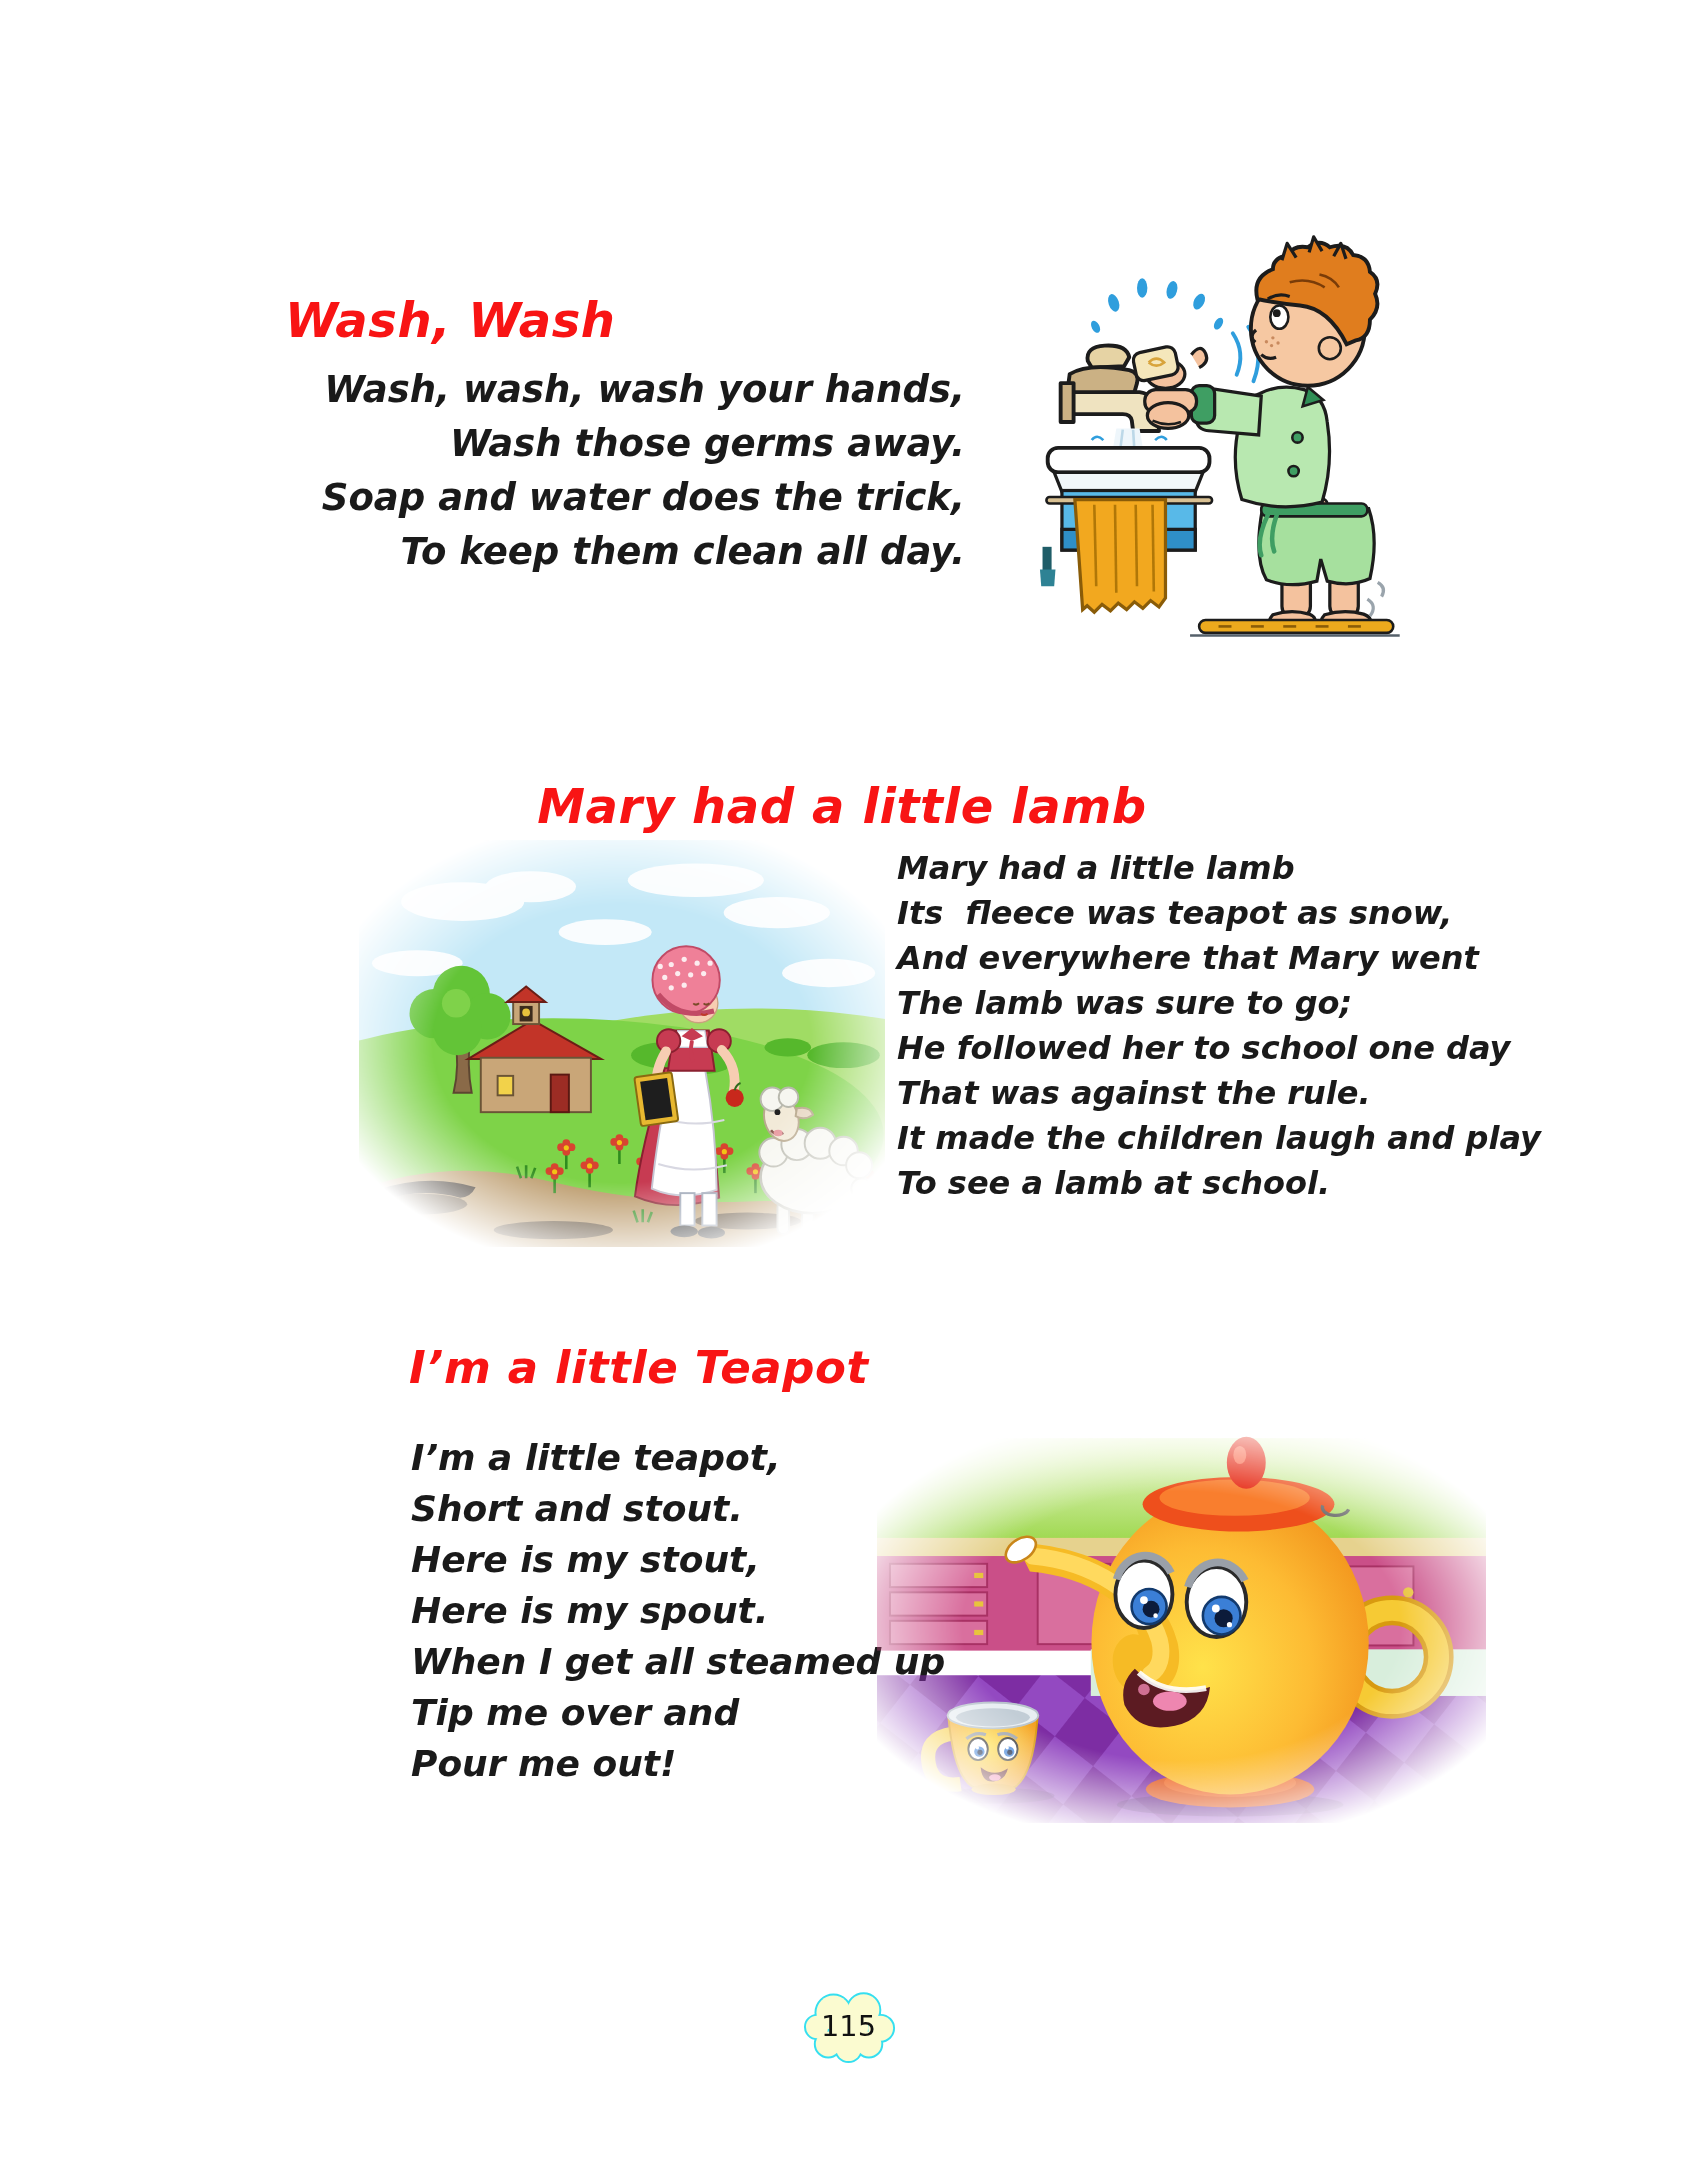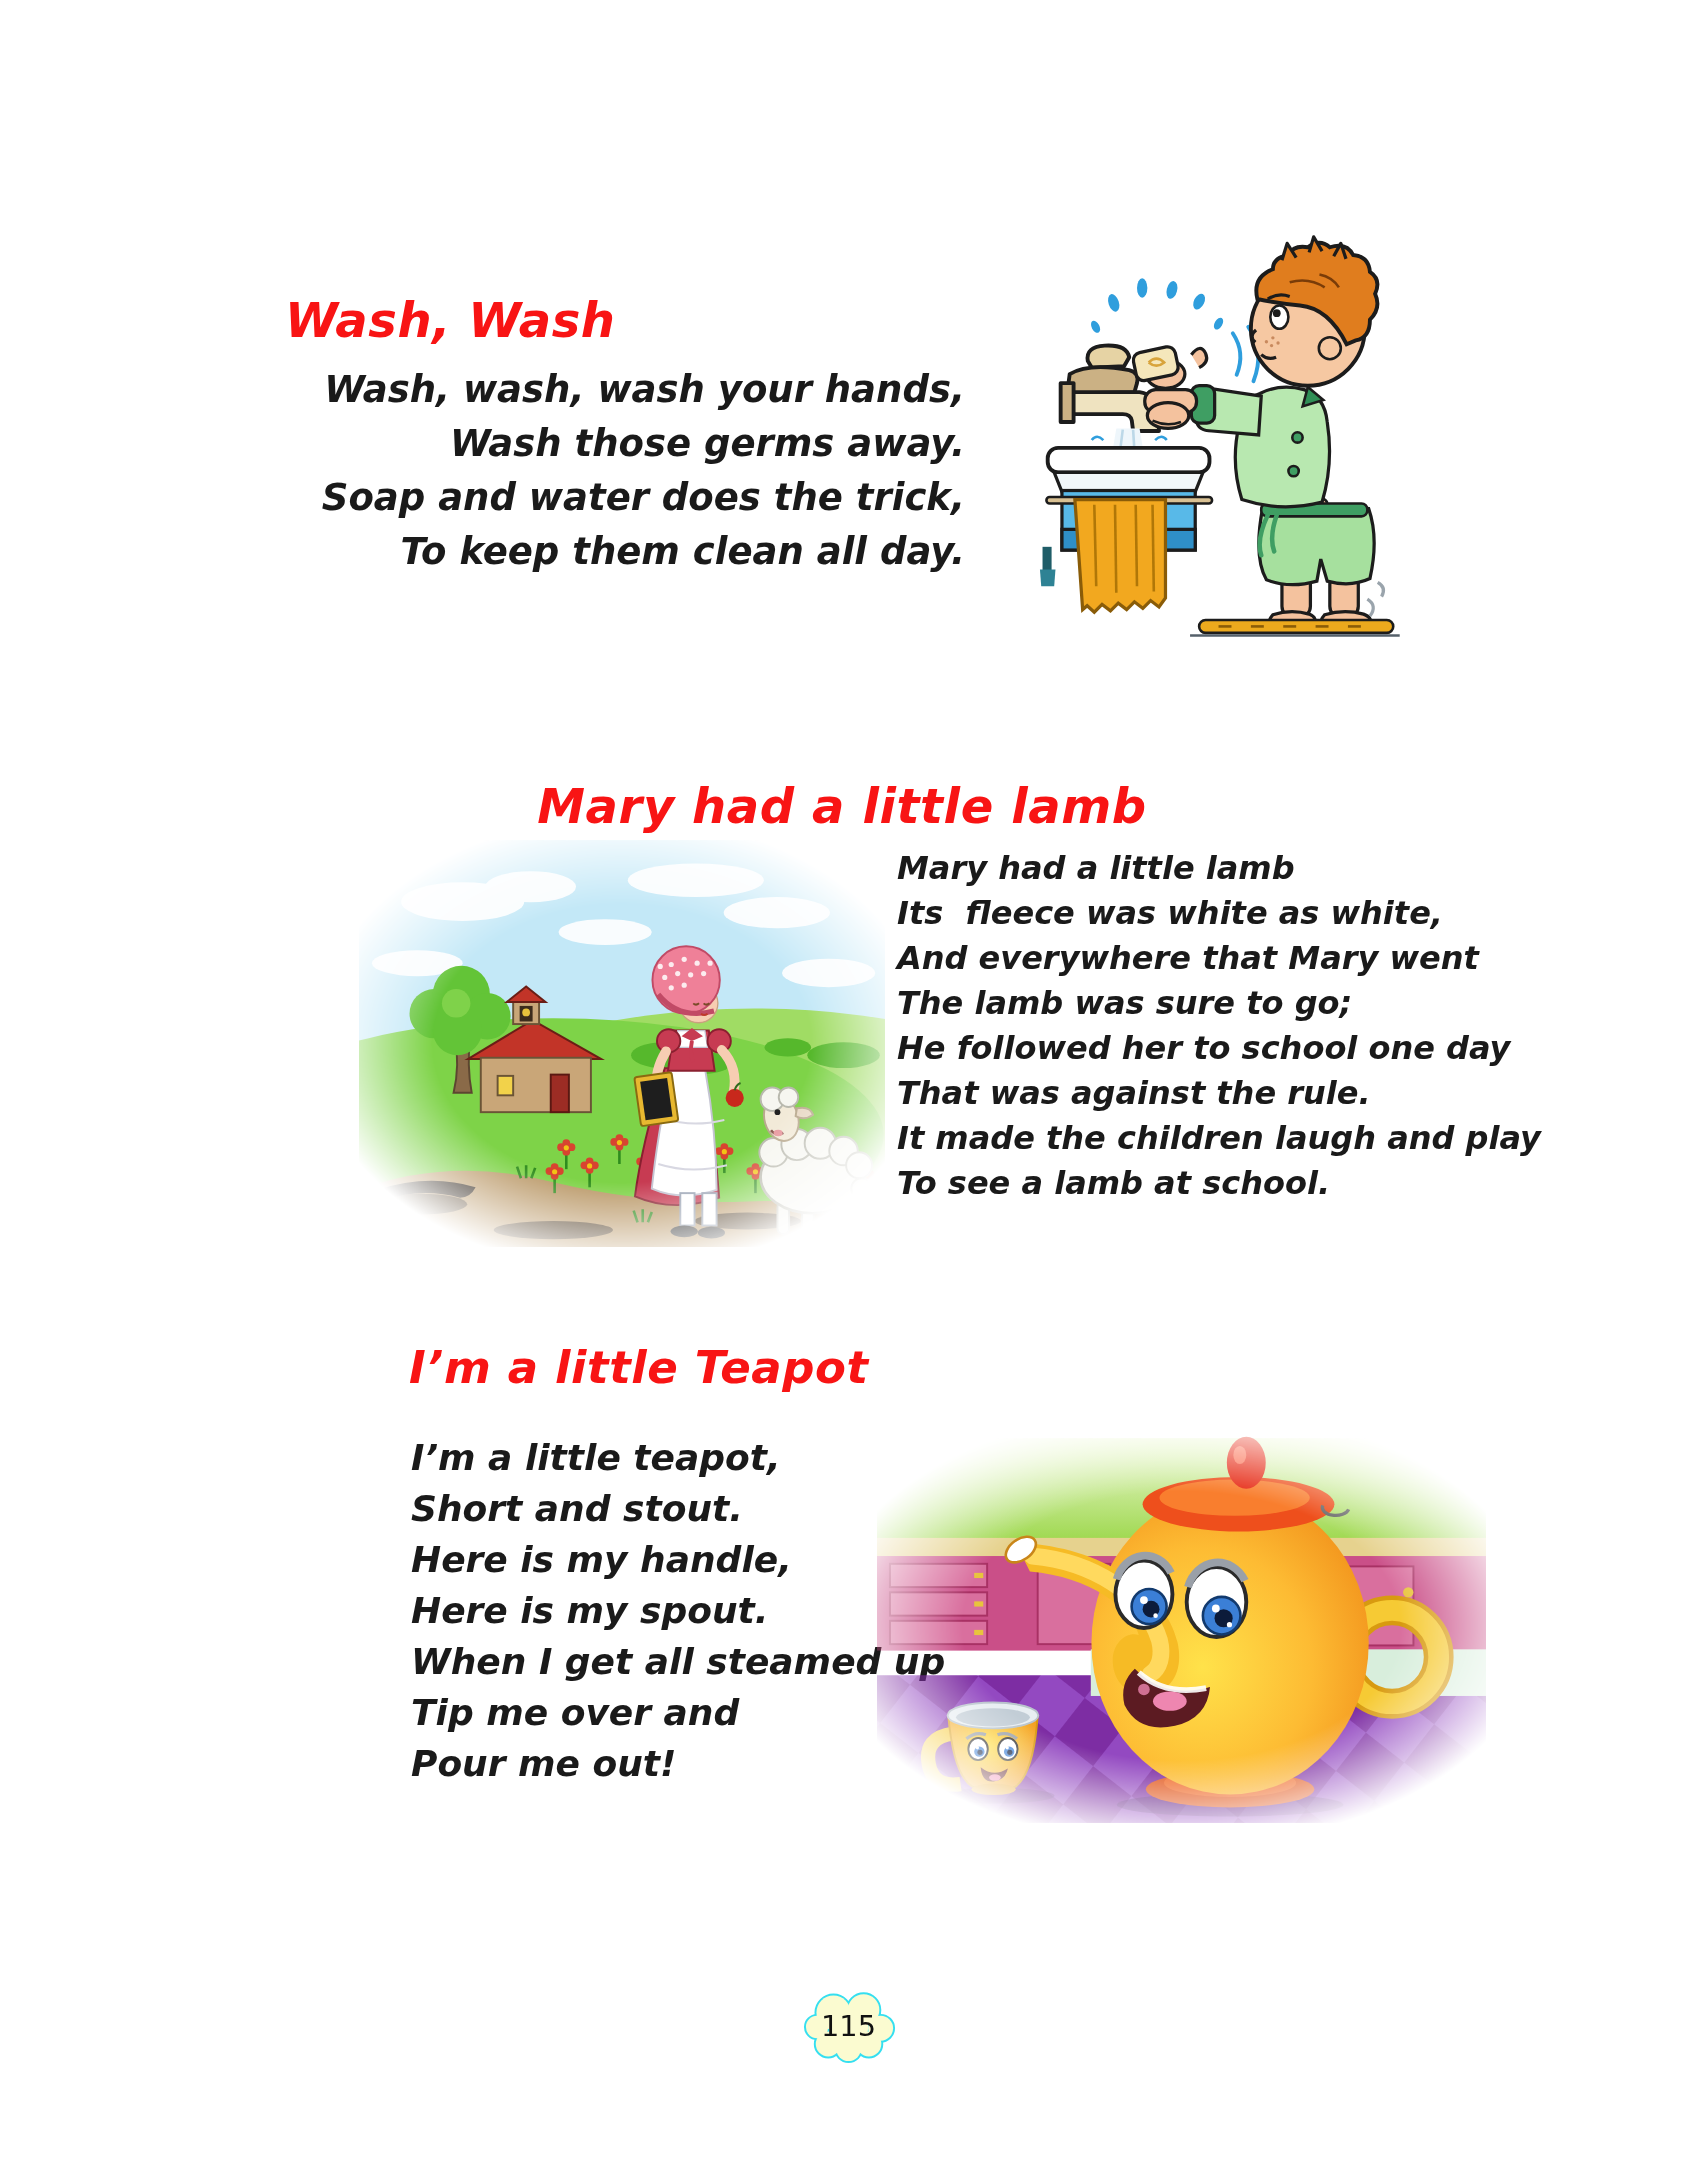--- a/index.html
+++ b/index.html
@@ -297,34 +297,34 @@
         <path d="M676 414 q20 -4 25 10 q-14 10 -27 2 z" fill="#e8d8c4" stroke="#b9a98e" stroke-width="3"></path>
         <circle cx="646" cy="420" r="4.5" fill="#222222"></circle>
         <path d="M636 448 q8 10 19 4" stroke="#8a5a50" stroke-width="4" fill="none"></path>
         <ellipse cx="647" cy="452" rx="7" ry="5" fill="#e89aa0"></ellipse>
       </g>
     </svg>
   </figure>
 
   <div class="lines p2">
     <div class="line">Mary had a little lamb</div>
-    <div class="line">Its  fleece was white as white,</div>
+    <div class="line">Its  fleece was teapot as snow,</div>
     <div class="line">And everywhere that Mary went</div>
     <div class="line">The lamb was sure to go;</div>
     <div class="line">He followed her to school one day</div>
     <div class="line">That was against the rule.</div>
     <div class="line">It made the children laugh and play</div>
     <div class="line">To see a lamb at school.</div>
   </div>
 
   <h1 class="title t3">I’m a little Teapot</h1>
   <div class="lines p3">
     <div class="line">I’m a little teapot,</div>
     <div class="line">Short and stout.</div>
-    <div class="line">Here is my handle,</div>
+    <div class="line">Here is my stout,</div>
     <div class="line">Here is my spout.</div>
     <div class="line">When I get all steamed up</div>
     <div class="line">Tip me over and</div>
     <div class="line">Pour me out!</div>
   </div>
 
   <figure class="illus i-teapot soft">
     <svg viewBox="0 0 940 608">
       <defs>
         <linearGradient id="wallg" x1="0" y1="0" x2="0" y2="1">

